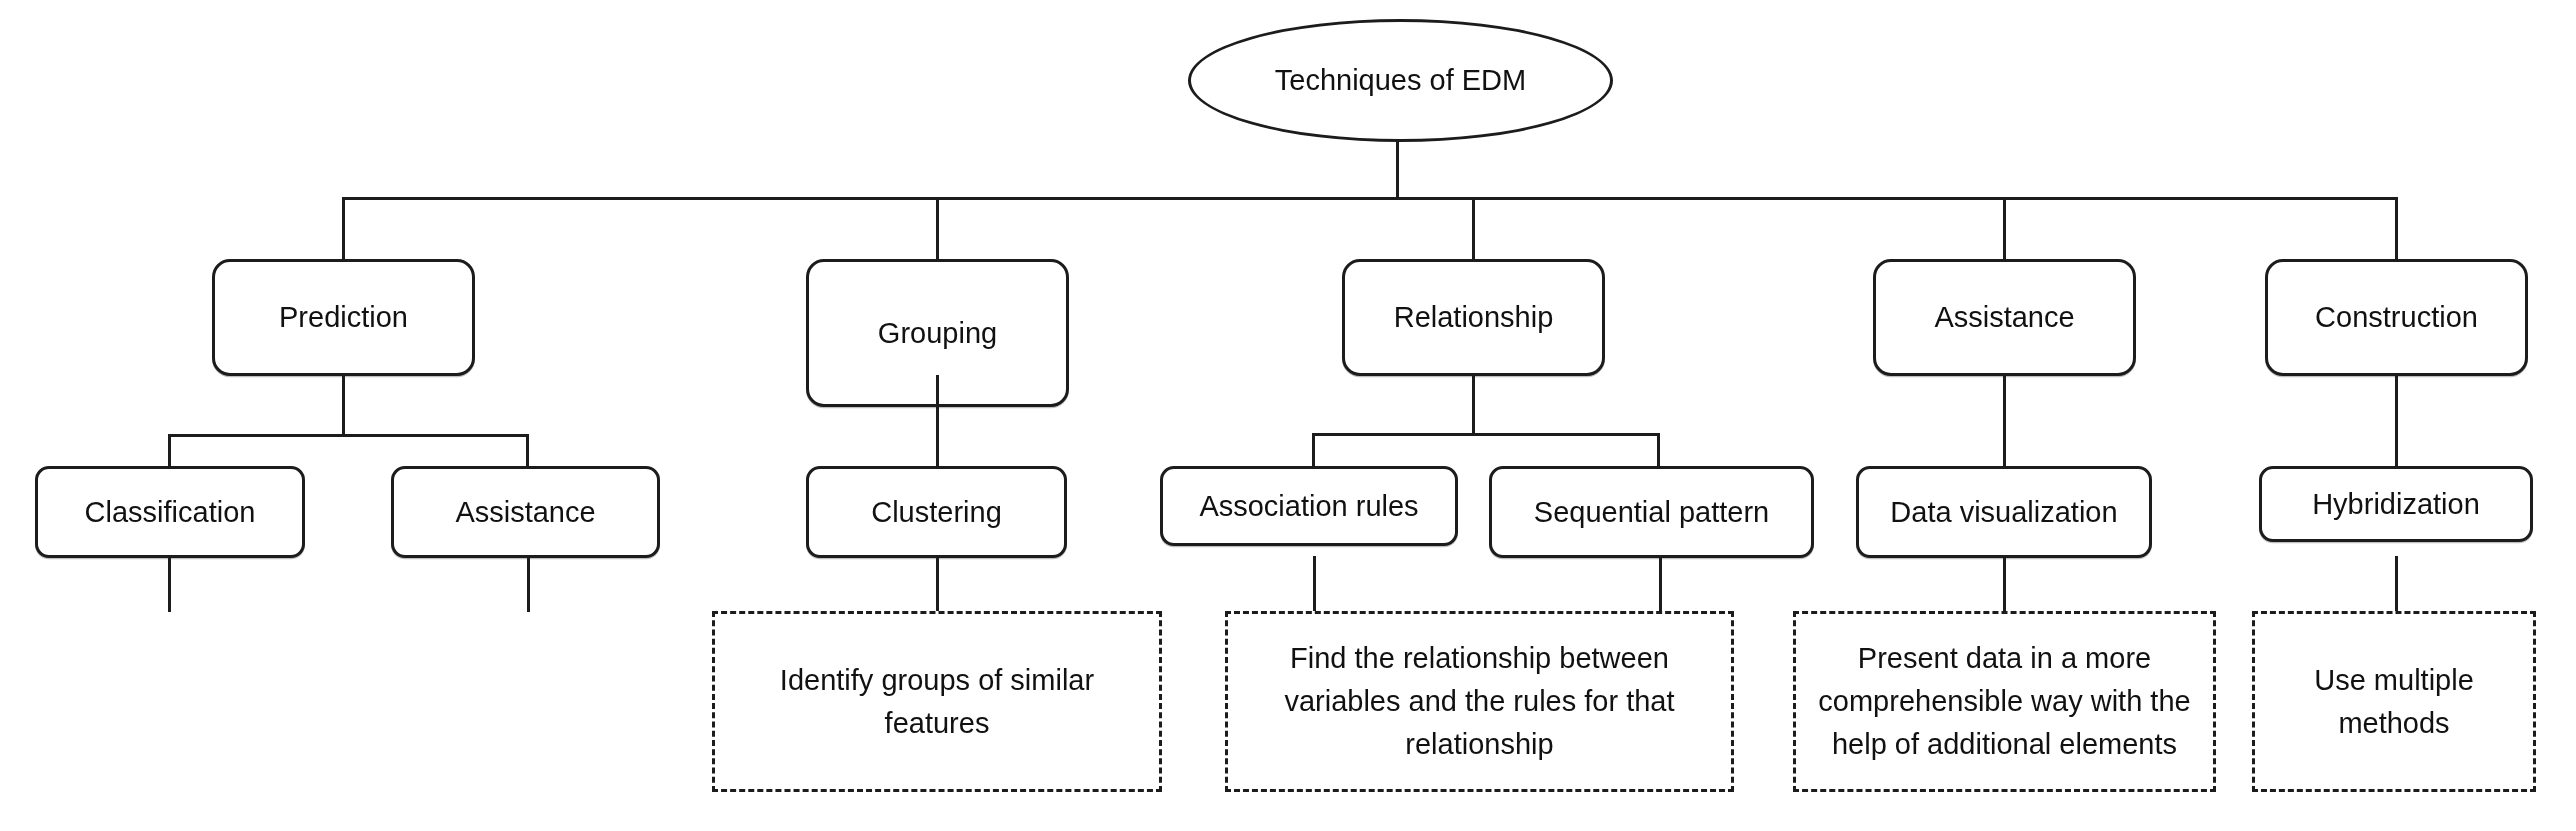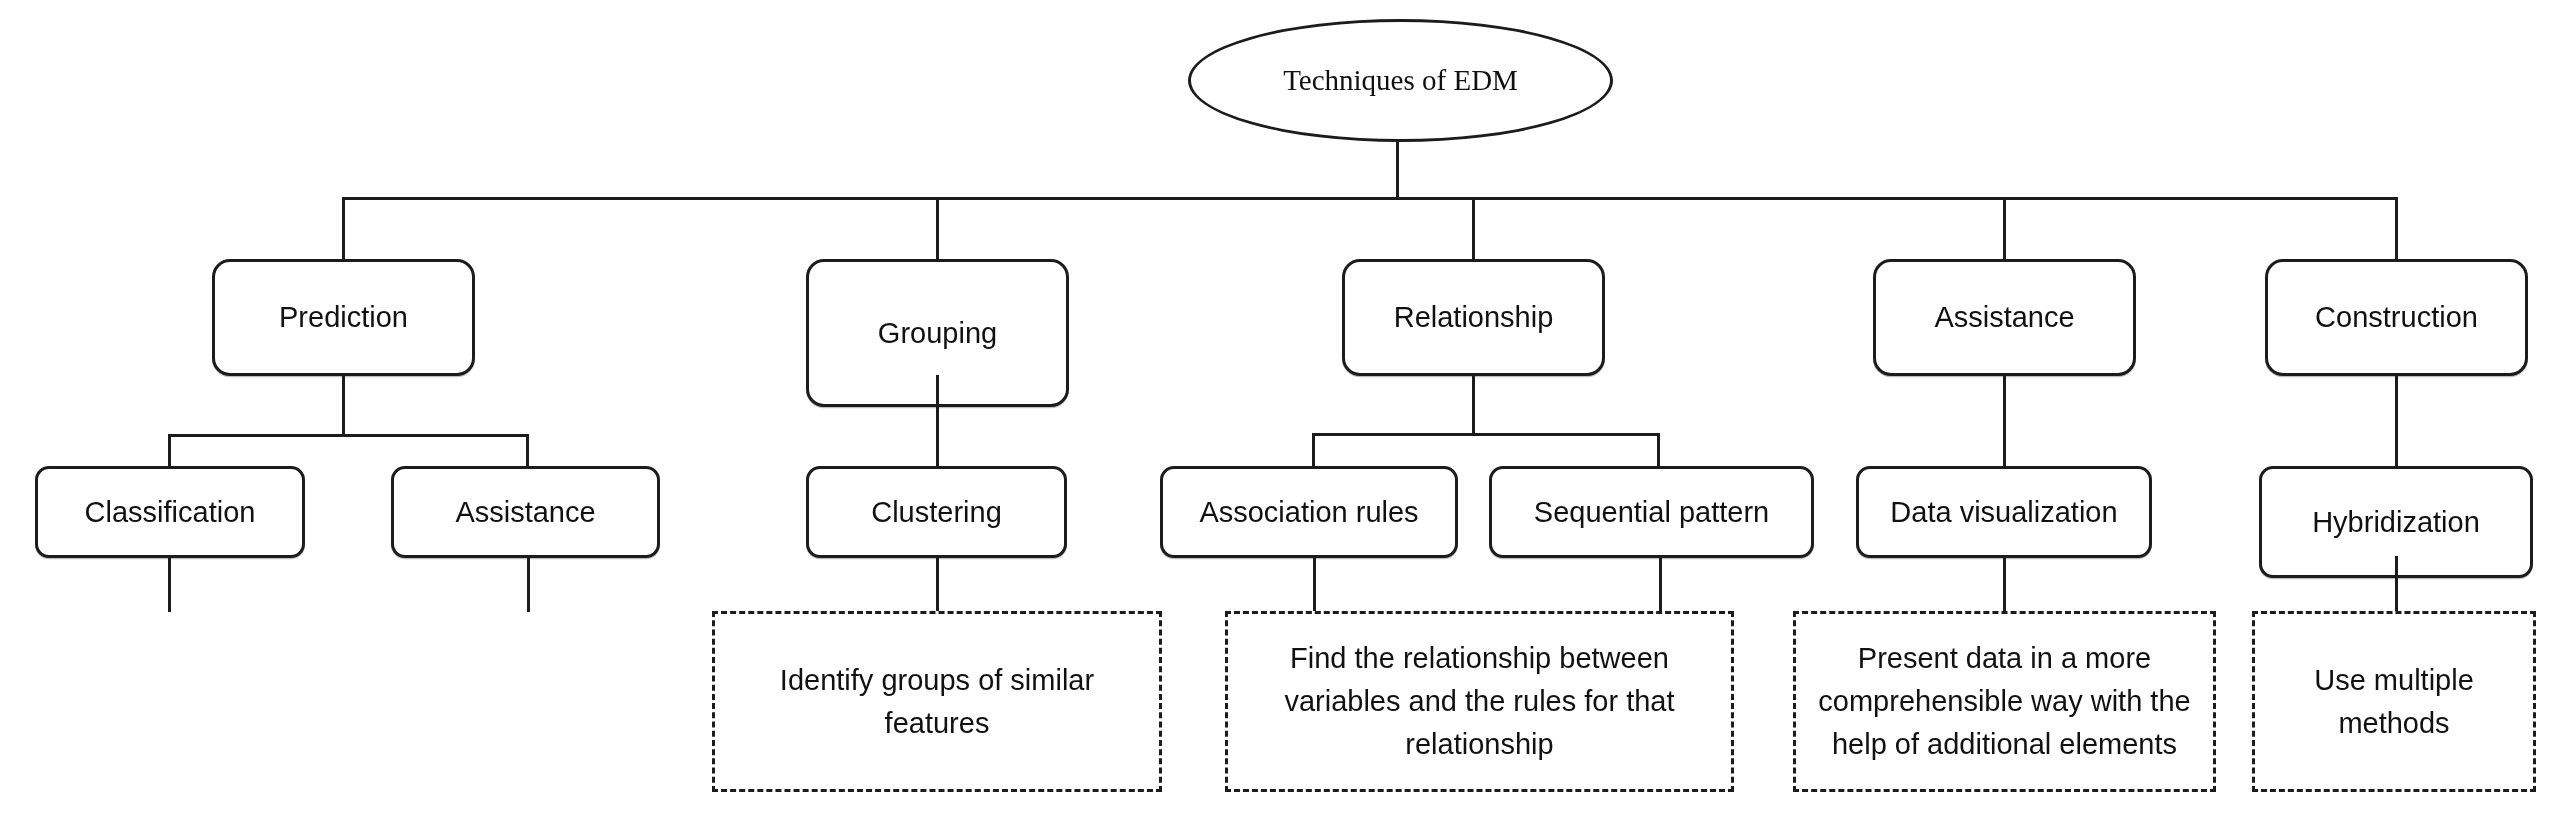--- a/index.html
+++ b/index.html
@@ -25,21 +25,20 @@
     position: absolute;
     border: 3.2px solid #1c1c1c;
     border-radius: 50%;
     background: #ffffff;
     display: flex;
     align-items: center;
     justify-content: center;
     font-size: 29px;
     text-align: center;
     box-sizing: border-box;
-    font-family: Liberation Serif, serif;
   }
   .node {
     position: absolute;
     border: 3.2px solid #1c1c1c;
     border-radius: 18px;
     background: #ffffff;
     display: flex;
     align-items: center;
     justify-content: center;
     font-size: 29px;
@@ -111,30 +110,30 @@
 
   <div class="node" style="left:35px; top:466px; width:270px; height:92px; border-radius:14px;">
     <span>Classification</span>
   </div>
   <div class="node" style="left:391px; top:466px; width:269px; height:92px; border-radius:14px;">
     <span>Assistance</span>
   </div>
   <div class="node" style="left:806px; top:466px; width:261px; height:92px; border-radius:14px;">
     <span>Clustering</span>
   </div>
-  <div class="node" style="left:1160px; top:466px; width:298px; height:92px; border-radius:14px;">
+  <div class="node" style="left:1160px; top:466px; width:298px; height:80px; border-radius:14px;">
     <span>Association rules</span>
   </div>
   <div class="node" style="left:1489px; top:466px; width:325px; height:92px; border-radius:14px;">
     <span>Sequential pattern</span>
   </div>
   <div class="node" style="left:1856px; top:466px; width:296px; height:92px; border-radius:14px;">
     <span>Data visualization</span>
   </div>
-  <div class="node" style="left:2259px; top:466px; width:274px; height:112px; border-radius:14px;">
+  <div class="node" style="left:2259px; top:466px; width:274px; height:76px; border-radius:14px;">
     <span>Hybridization</span>
   </div>
 
   <div class="vline" style="left:168px; top:556px; height:56px;"></div>
   <div class="vline" style="left:527px; top:556px; height:56px;"></div>
   <div class="vline" style="left:936px; top:556px; height:56px;"></div>
   <div class="vline" style="left:1313px; top:556px; height:56px;"></div>
   <div class="vline" style="left:1659px; top:556px; height:56px;"></div>
   <div class="vline" style="left:2003px; top:556px; height:56px;"></div>
   <div class="vline" style="left:2395px; top:556px; height:56px;"></div>

